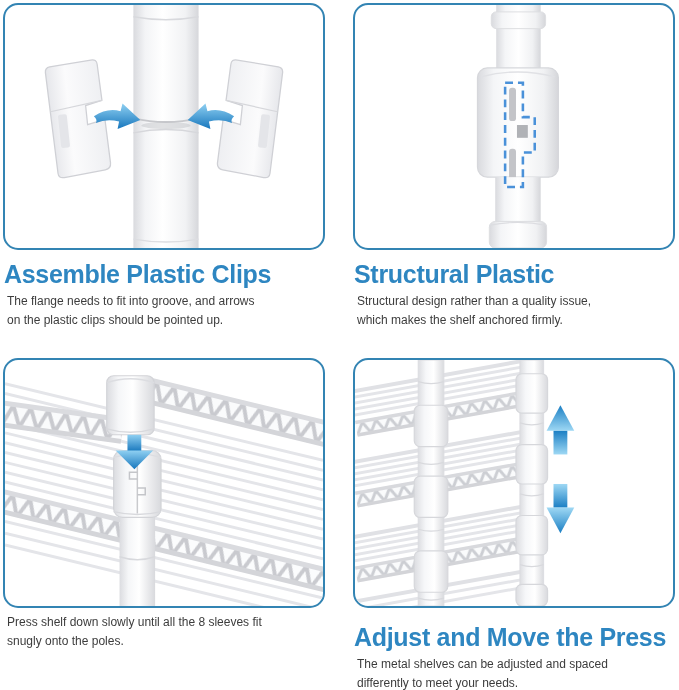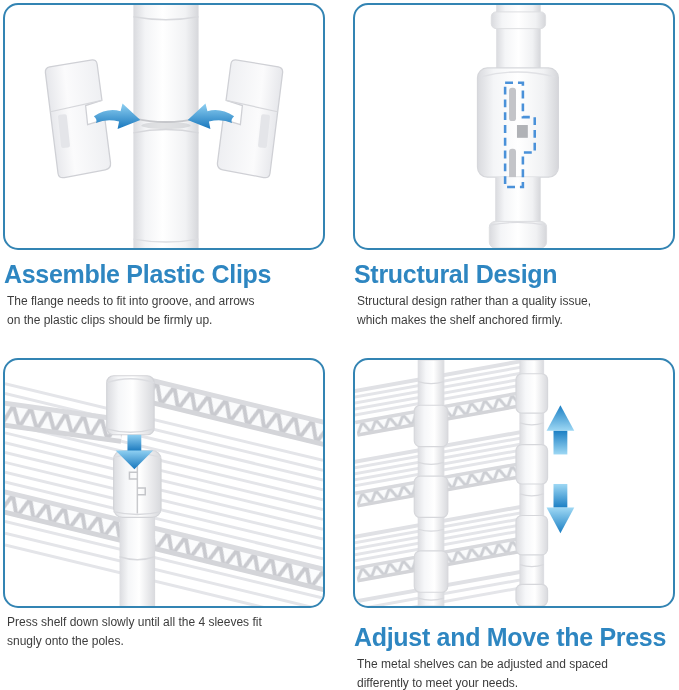--- a/index.html
+++ b/index.html
@@ -67,21 +67,21 @@
       </g>
       <use href="#p1clipL" transform="translate(322,0) scale(-1,1)"></use>
 
       <path id="p1arrowL" d="M90,113 Q104,104 117,108 L119,100 L137,117 L114,126 L115.5,118.5 Q103,115 92,120 Q94,116.5 90,113 Z" fill="url(#p1arrow)"></path>
       <use href="#p1arrowL" transform="translate(322,0) scale(-1,1)"></use>
     </svg>
   </div>
   <h2 class="caption-title">Assemble Plastic Clips</h2>
   <div class="caption-body">
     <div>The flange needs to fit into groove, and arrows</div>
-    <div>on the plastic clips should be firmly up.</div>
+    <div>on the plastic clips should be pointed up.</div>
   </div>
 </section>
 
 <section class="quad row1" style="left:353px;top:3px;">
   <div class="imgbox">
     <svg viewBox="0 0 322 247" preserveAspectRatio="none">
       <defs>
         <linearGradient id="p2pole" x1="0" y1="0" x2="1" y2="0">
           <stop offset="0" stop-color="#d9dade"></stop>
             <stop offset="0.2" stop-color="#f4f5f7"></stop>
@@ -104,21 +104,21 @@
         <rect x="164" y="122" width="11" height="13" fill="#b0b2b6"></rect>
 
         <rect x="142" y="175" width="46" height="72" fill="url(#p2pole)"></rect>
         <rect x="136" y="220" width="58" height="27" rx="6" fill="url(#p2pole)" stroke="#dcdde1" stroke-width="1"></rect>
         <path d="M136,224 Q165,218 194,224" fill="none" stroke="#dcdde1" stroke-width="1.2"></path>
       </g>
 
       <path d="M152,79 h18 v35 h12 v36 h-12 v35 h-18 z" fill="none" stroke="#4a91d9" stroke-width="2.6" stroke-dasharray="8 5"></path>
     </svg>
   </div>
-  <h2 class="caption-title">Structural Design</h2>
+  <h2 class="caption-title">Structural Plastic</h2>
   <div class="caption-body">
     <div>Structural design rather than a quality issue,</div>
     <div>which makes the shelf anchored firmly.</div>
   </div>
 </section>
 
 <section class="quad row2" style="left:3px;top:358px;">
   <div class="imgbox">
     <svg viewBox="0 0 322 250" preserveAspectRatio="none">
       <defs>
@@ -195,21 +195,21 @@
         <path d="M103,70 Q127,77 151,70" fill="none" stroke="#d8d9dd" stroke-width="1.5"></path>
       </g>
 
       <g>
         <rect x="124" y="76" width="14" height="17" fill="url(#p3arrow)"></rect>
         <polygon points="112,92 150,92 131,111" fill="url(#p3arrow)"></polygon>
       </g>
     </svg>
   </div>
   <div class="caption-body">
-    <div>Press shelf down slowly until all the 4 sleeves fit</div>
+    <div>Press shelf down slowly until all the 8 sleeves fit</div>
     <div>snugly onto the poles.</div>
   </div>
 </section>
 
 <section class="quad row2" style="left:353px;top:358px;">
   <div class="imgbox">
     <svg viewBox="0 0 322 250" preserveAspectRatio="none">
       <defs>
         <linearGradient id="p4pole" x1="0" y1="0" x2="1" y2="0">
           <stop offset="0" stop-color="#dcdde1"></stop>

